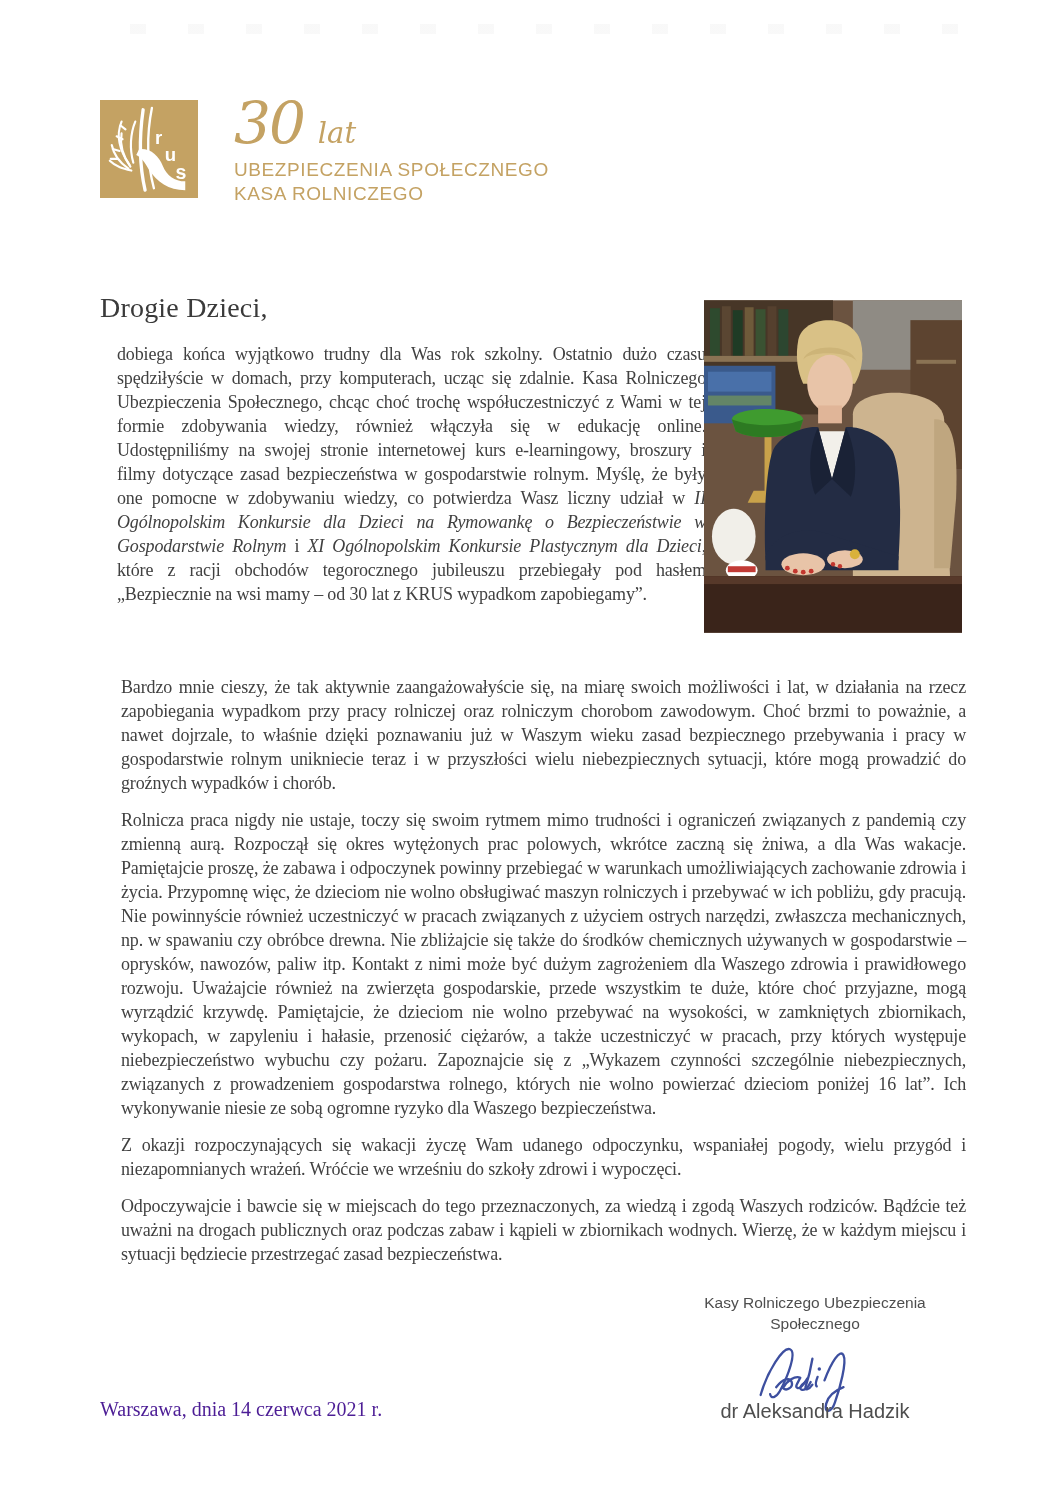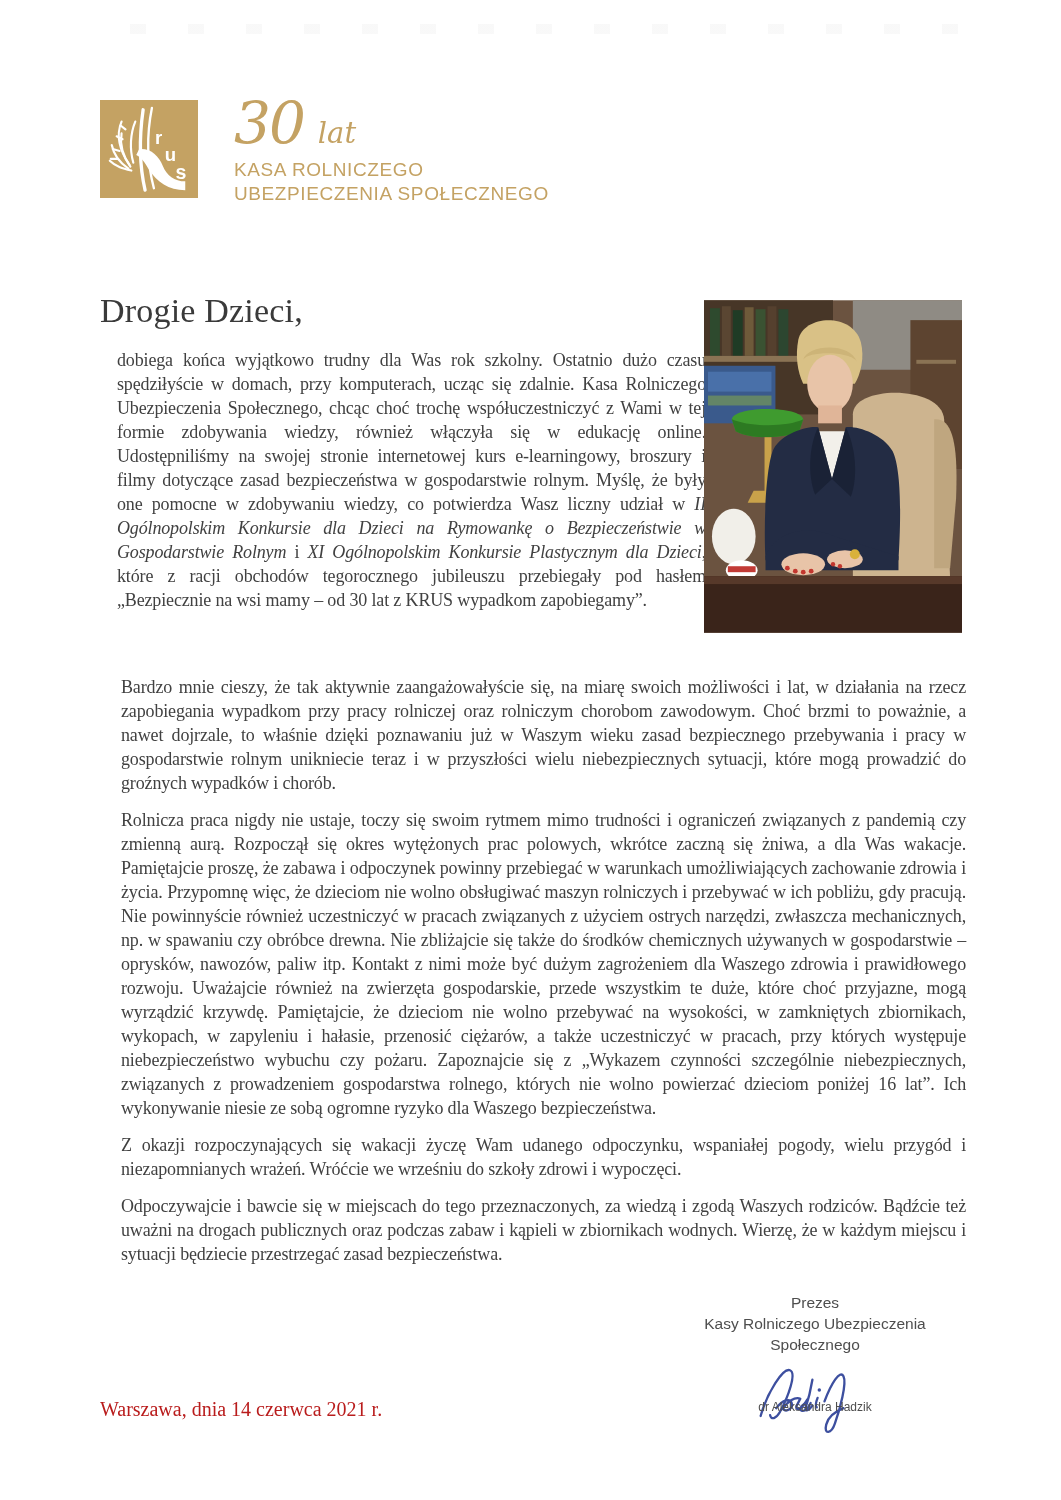--- a/index.html
+++ b/index.html
@@ -35,21 +35,21 @@
   }
   .org-lines{
     font-family:"Liberation Sans", sans-serif;
     font-size:19px; line-height:24px; letter-spacing:.6px;
     margin-top:6px; white-space:nowrap;
   }
 
   
   .intro{position:absolute; left:100px; top:292px; width:862px;}
   .salutation{
-    font-size:34px; color:#3a3a3a; letter-spacing:.2px;
+    font-size:28px; color:#3a3a3a; letter-spacing:.2px;
     margin:0 0 18px 0; font-weight:400;
   }
   .para{
     font-size:18px; line-height:24px; letter-spacing:-0.15px;
     text-align:justify; margin:0 0 13px 17px;
   }
   .para.narrow{width:589px;}
   .photo-frame{
     position:absolute; top:8px; right:0; width:258px; height:333px;
     overflow:hidden;
@@ -62,26 +62,26 @@
   
   .closing{
     position:absolute; left:660px; top:1292px; width:310px;
     text-align:center;
     font-family:"Liberation Sans", sans-serif;
     font-size:15.5px; line-height:21px; color:#4e4e4e;
   }
   .signature-wrap{margin-top:4px;}
   .footer-dateline{
     position:absolute; left:100px; top:1398px;
-    font-size:20px; color:#b91c1c;
+    font-size:20px; color:#4c1d95;
   }
   .footer-signer{
     position:absolute; left:660px; top:1400px; width:310px; text-align:center;
     font-family:"Liberation Sans", sans-serif;
-    font-size:12px; color:#4e4e4e;
+    font-size:20px; color:#4e4e4e;
   }
   i{font-style:italic;}
 </style>
 </head>
 <body>
 
 <div class="page">
 
   <div class="ghost-strip"></div>
 
@@ -111,22 +111,22 @@
           <text x="66" y="62" font-size="19">u</text>
           <text x="77" y="81" font-size="20">s</text>
         </g>
       </svg>
     </div>
     <div class="logo-textcol" style="color:#C4A263;">
       <div class="anniv-line">
         <span class="anniv-number">30</span><span class="anniv-word">lat</span>
       </div>
       <div class="org-lines">
+        <div>UBEZPIECZENIA SPOŁECZNEGO</div>
         <div>KASA ROLNICZEGO</div>
-        <div>UBEZPIECZENIA SPOŁECZNEGO</div>
       </div>
     </div>
   </div>
 
   <div class="intro">
     <p class="salutation">Drogie Dzieci,</p>
 
     <p class="para narrow"><span>dobiega końca wyjątkowo trudny dla Was rok szkolny. Ostatnio dużo czasu spędziłyście w domach, przy komputerach, ucząc się zdalnie. Kasa Rolniczego Ubezpieczenia Społecznego, chcąc choć trochę współuczestniczyć z Wami w tej formie zdobywania wiedzy, również włączyła się w edukację online. Udostępniliśmy na swojej stronie internetowej kurs e-learningowy, broszury i filmy dotyczące zasad bezpieczeństwa w gospodarstwie rolnym. Myślę, że były one pomocne w zdobywaniu wiedzy, co potwierdza Wasz liczny udział w </span><i>II Ogólnopolskim Konkursie dla Dzieci na Rymowankę o Bezpieczeństwie w Gospodarstwie Rolnym</i><span> i </span><i>XI Ogólnopolskim Konkursie Plastycznym dla Dzieci</i><span>, które z racji obchodów tegorocznego jubileuszu przebiegały pod hasłem „Bezpiecznie na wsi mamy – od 30 lat z KRUS wypadkom zapobiegamy”.</span></p>
 
     <div class="photo-frame">
@@ -198,21 +198,20 @@
   </div>
 
   <div class="body-block">
     <p class="para">Bardzo mnie cieszy, że tak aktywnie zaangażowałyście się, na miarę swoich możliwości i lat, w działania na rzecz zapobiegania wypadkom przy pracy rolniczej oraz rolniczym chorobom zawodowym. Choć brzmi to poważnie, a nawet dojrzale, to właśnie dzięki poznawaniu już w Waszym wieku zasad bezpiecznego przebywania i pracy w gospodarstwie rolnym unikniecie teraz i w przyszłości wielu niebezpiecznych sytuacji, które mogą prowadzić do groźnych wypadków i chorób.</p>
     <p class="para">Rolnicza praca nigdy nie ustaje, toczy się swoim rytmem mimo trudności i ograniczeń związanych z pandemią czy zmienną aurą. Rozpoczął się okres wytężonych prac polowych, wkrótce zaczną się żniwa, a dla Was wakacje. Pamiętajcie proszę, że zabawa i odpoczynek powinny przebiegać w warunkach umożliwiających zachowanie zdrowia i życia. Przypomnę więc, że dzieciom nie wolno obsługiwać maszyn rolniczych i przebywać w ich pobliżu, gdy pracują. Nie powinnyście również uczestniczyć w pracach związanych z użyciem ostrych narzędzi, zwłaszcza mechanicznych, np. w spawaniu czy obróbce drewna. Nie zbliżajcie się także do środków chemicznych używanych w gospodarstwie – oprysków, nawozów, paliw itp. Kontakt z nimi może być dużym zagrożeniem dla Waszego zdrowia i prawidłowego rozwoju. Uważajcie również na zwierzęta gospodarskie, przede wszystkim te duże, które choć przyjazne, mogą wyrządzić krzywdę. Pamiętajcie, że dzieciom nie wolno przebywać na wysokości, w zamkniętych zbiornikach, wykopach, w zapyleniu i hałasie, przenosić ciężarów, a także uczestniczyć w pracach, przy których występuje niebezpieczeństwo wybuchu czy pożaru. Zapoznajcie się z „Wykazem czynności szczególnie niebezpiecznych, związanych z prowadzeniem gospodarstwa rolnego, których nie wolno powierzać dzieciom poniżej 16 lat”. Ich wykonywanie niesie ze sobą ogromne ryzyko dla Waszego bezpieczeństwa.</p>
     <p class="para">Z okazji rozpoczynających się wakacji życzę Wam udanego odpoczynku, wspaniałej pogody, wielu przygód i niezapomnianych wrażeń. Wróćcie we wrześniu do szkoły zdrowi i wypoczęci.</p>
     <p class="para">Odpoczywajcie i bawcie się w miejscach do tego przeznaczonych, za wiedzą i zgodą Waszych rodziców. Bądźcie też uważni na drogach publicznych oraz podczas zabaw i kąpieli w zbiornikach wodnych. Wierzę, że w każdym miejscu i sytuacji będziecie przestrzegać zasad bezpieczeństwa.</p>
   </div>
 
   <div class="closing">
-    <div>Prezes</div>
     <div>Kasy Rolniczego Ubezpieczenia Społecznego</div>
     <div class="signature-wrap">
       <svg width="150" height="82" viewBox="0 0 150 95" xmlns="http://www.w3.org/2000/svg">
         <g stroke="#3D4F9F" stroke-width="2.7" fill="none" stroke-linecap="round" stroke-linejoin="round">
           <path d="M12,66 C20,38 38,10 46,13 C54,16 44,44 34,62 C30,69 24,71 23,65"></path>
           <path d="M30,57 C38,47 46,45 48,51 C50,57 42,62 38,58 C42,50 52,43 58,46 C55,52 51,57 55,58 C59,59 63,52 66,47"></path>
           <path d="M72,24 C70,36 66,51 64,57 C63,61 68,60 72,54"></path>
           <path d="M64,51 C58,55 56,59 60,60 C64,61 68,55 70,51"></path>
           <path d="M78,45 C76,50 75,54 77,56"></path>
           <path d="M86,49 C94,28 104,12 108,20 C112,28 104,58 98,75 C94,87 85,88 88,76 C90,68 98,61 108,57"></path>

